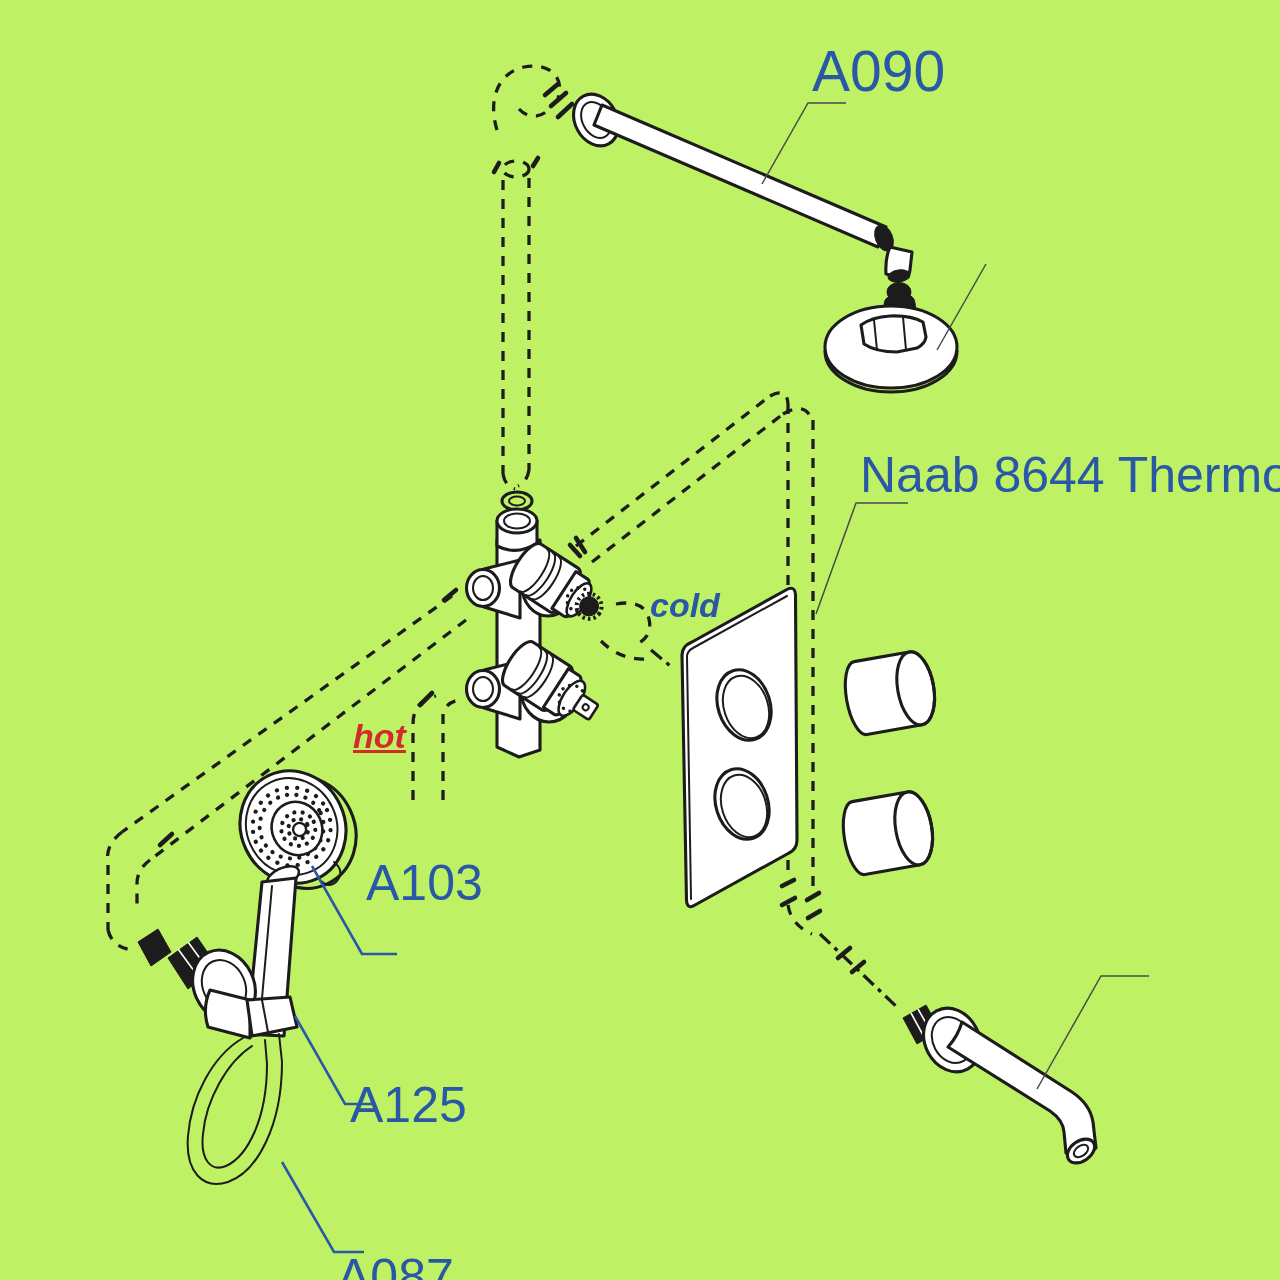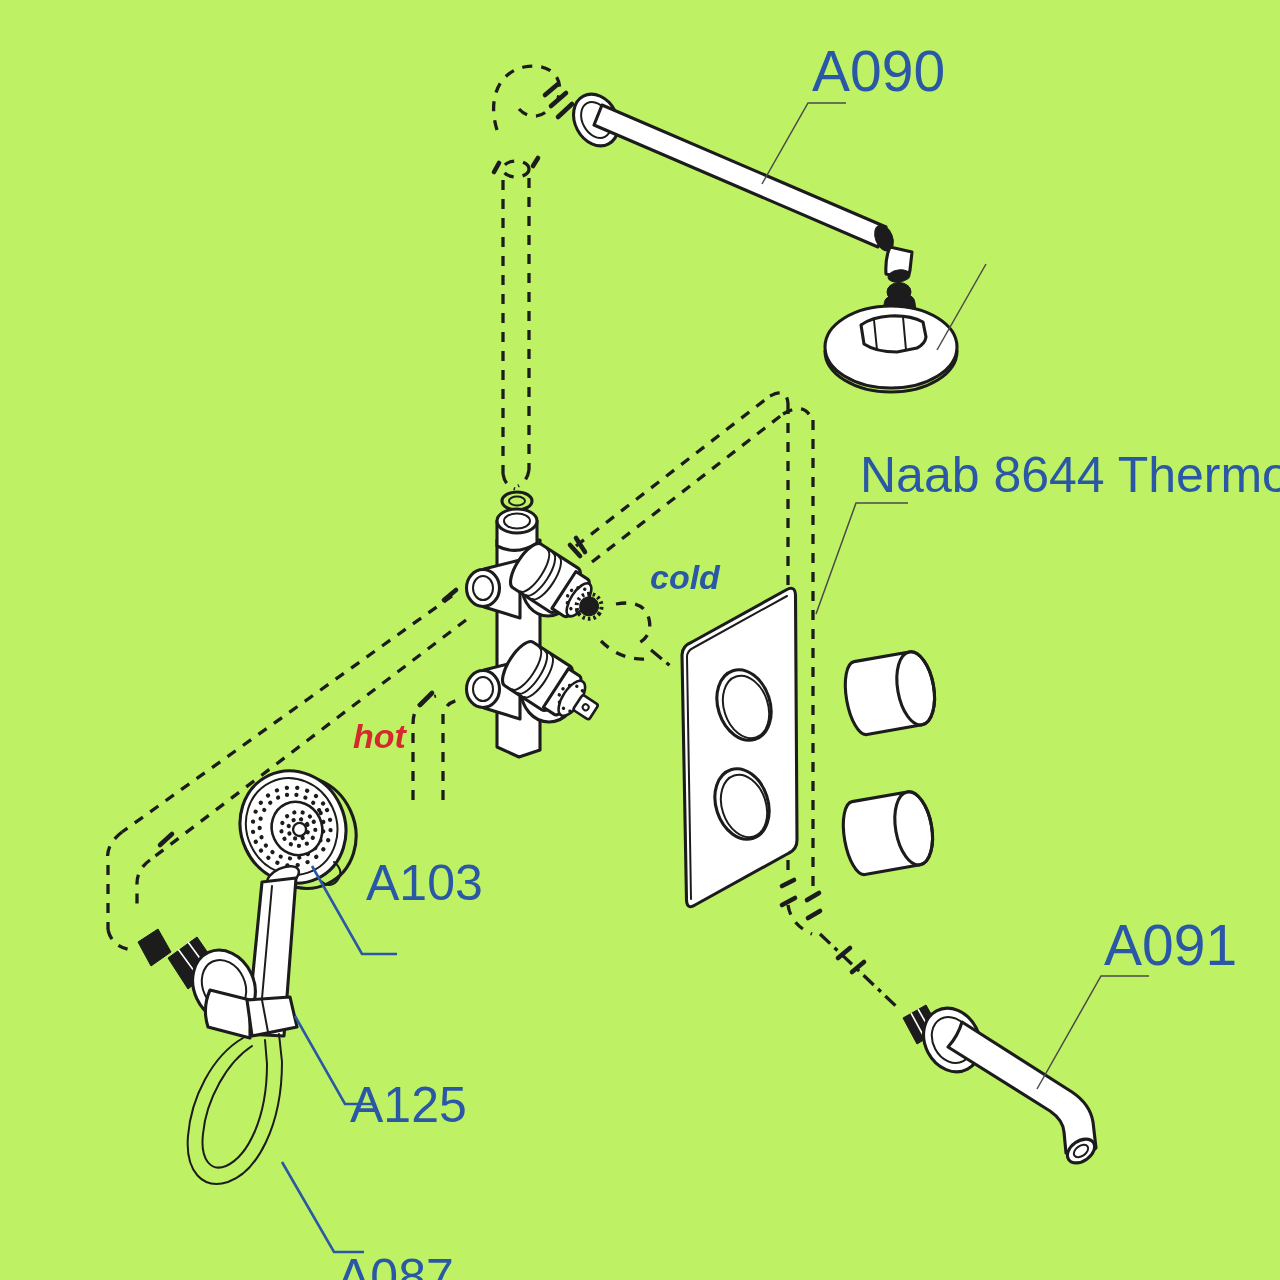--- a/index.html
+++ b/index.html
@@ -22,21 +22,21 @@
   .blk{fill:var(--line-black);stroke:var(--line-black);stroke-width:1;stroke-linejoin:round;}
   .dots{fill:none;stroke:var(--line-black);stroke-width:4.2;stroke-linecap:round;}
   .lead{fill:none;stroke:var(--leader-gray);stroke-width:1.5;}
   .leadb{fill:none;stroke:var(--label-blue);stroke-width:2.6;}
   
   .plabel{position:absolute;color:var(--label-blue);
           font:400 57px/1.02 "Liberation Sans",sans-serif;white-space:nowrap;}
   .plabel.sm{font-size:50px;}
   .flow{position:absolute;font:italic 700 34px/1 "Liberation Sans",sans-serif;
         color:var(--label-blue);white-space:nowrap;}
-  .flow.hot{color:var(--hot-red);}
+  .flow.hot{color:var(--hot-red);text-decoration:underline;}
 </style>
 </head>
 <body>
 
 <div class="stage">
 
 <svg width="1280" height="1280" viewBox="0 0 1280 1280">
 
   <g>
 
@@ -236,19 +236,18 @@
     <path class="lead" d="M 816 614 L 856 503 L 908 503"></path>
     <path class="lead" d="M 1037 1089 L 1101 976 L 1149 976"></path>
     <path class="leadb" d="M 312 866 L 362 954 L 397 954"></path>
     <path class="leadb" d="M 295 1016 L 345 1104 L 373 1104"></path>
     <path class="leadb" d="M 282 1162 L 334 1252 L 364 1252"></path>
   </g>
 </svg>
 
   <div class="plabel" style="left:812px;top:42px">A090</div>
   <div class="plabel sm" style="left:860px;top:450px">Naab 8644 Thermo</div>
-  <div class="plabel" style="left:1104px;top:916px">A091</div>
   <div class="plabel sm" style="left:366px;top:858px">A103</div>
   <div class="plabel sm" style="left:350px;top:1080px">A125</div>
   <div class="plabel sm" style="left:337px;top:1252px">A087</div>
-  <div class="flow" style="left:650px;top:560px">cold</div>
+  <div class="flow" style="left:650px;top:588px">cold</div>
   <div class="flow hot" style="left:353px;top:719px">hot</div>
 </div>
 
 </body></html>

